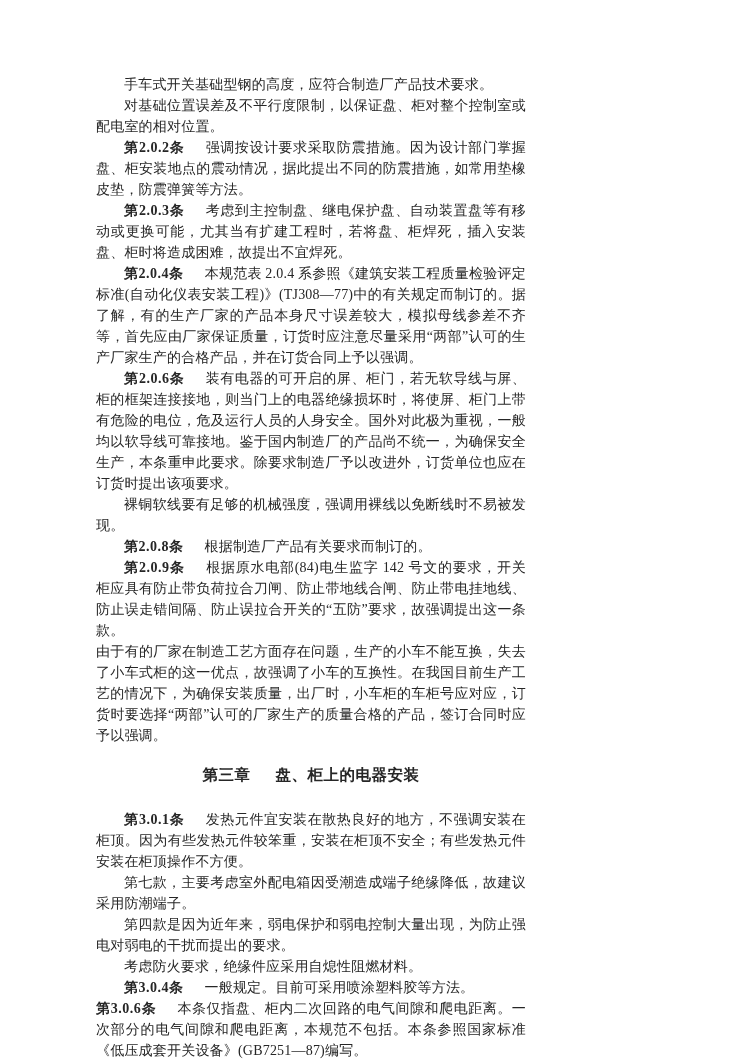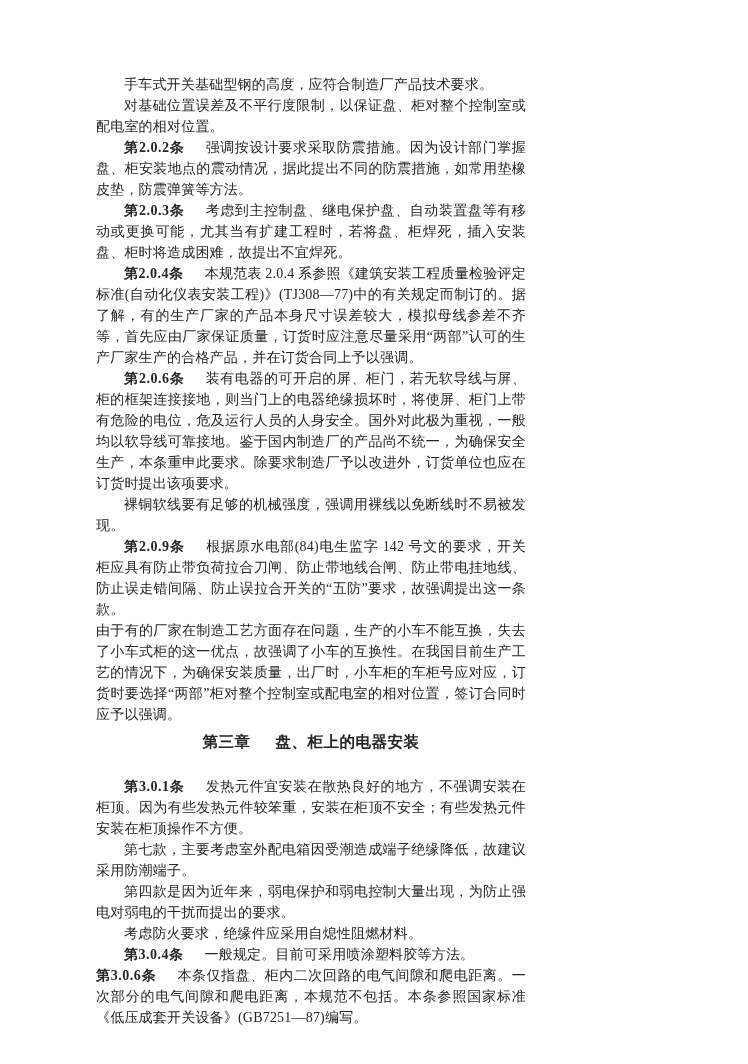--- a/index.html
+++ b/index.html
@@ -32,21 +32,21 @@
   .para.flush {
     text-indent: 0;
   }
   .lead {
     font-weight: bold;
     margin-right: 1.5em;
     letter-spacing: 0.5px;
     margin-top: 26px;
   }
   .chapter {
-    margin: 6px 0 23px 0;
+    margin: 18px 0 23px 0;
     font-size: 15.5px;
     line-height: 22px;
     font-weight: bold;
     text-align: center;
     letter-spacing: 0.5px;
   }
   .chapter .chapter-title {
     margin-left: 1.6em;
   }
 </style>
@@ -55,22 +55,23 @@
 
 <div class="page">
 
   <p class="para"><span>手车式开关基础型钢的高度，应符合制造厂产品技术要求。</span></p>
   <p class="para"><span>对基础位置误差及不平行度限制，以保证盘、柜对整个控制室或配电室的相对位置。</span></p>
   <p class="para"><b class="lead">第2.0.2条</b><span>强调按设计要求采取防震措施。因为设计部门掌握盘、柜安装地点的震动情况，据此提出不同的防震措施，如常用垫橡皮垫，防震弹簧等方法。</span></p>
   <p class="para"><b class="lead">第2.0.3条</b><span>考虑到主控制盘、继电保护盘、自动装置盘等有移动或更换可能，尤其当有扩建工程时，若将盘、柜焊死，插入安装盘、柜时将造成困难，故提出不宜焊死。</span></p>
   <p class="para"><b class="lead">第2.0.4条</b><span>本规范表 2.0.4 系参照《建筑安装工程质量检验评定标准(自动化仪表安装工程)》(TJ308—77)中的有关规定而制订的。据了解，有的生产厂家的产品本身尺寸误差较大，模拟母线参差不齐等，首先应由厂家保证质量，订货时应注意尽量采用“两部”认可的生产厂家生产的合格产品，并在订货合同上予以强调。</span></p>
   <p class="para"><b class="lead">第2.0.6条</b><span>装有电器的可开启的屏、柜门，若无软导线与屏、柜的框架连接接地，则当门上的电器绝缘损坏时，将使屏、柜门上带有危险的电位，危及运行人员的人身安全。国外对此极为重视，一般均以软导线可靠接地。鉴于国内制造厂的产品尚不统一，为确保安全生产，本条重申此要求。除要求制造厂予以改进外，订货单位也应在订货时提出该项要求。</span></p>
   <p class="para"><span>裸铜软线要有足够的机械强度，强调用裸线以免断线时不易被发现。</span></p>
+  <p class="para"><b class="lead">第2.0.8条</b><span>根据制造厂产品有关要求而制订的。</span></p>
   <p class="para"><b class="lead">第2.0.9条</b><span>根据原水电部(84)电生监字 142 号文的要求，开关柜应具有防止带负荷拉合刀闸、防止带地线合闸、防止带电挂地线、防止误走错间隔、防止误拉合开关的“五防”要求，故强调提出这一条款。</span></p>
-  <p class="para flush"><span>由于有的厂家在制造工艺方面存在问题，生产的小车不能互换，失去了小车式柜的这一优点，故强调了小车的互换性。在我国目前生产工艺的情况下，为确保安装质量，出厂时，小车柜的车柜号应对应，订货时要选择“两部”柜对整个控制室或配电室的相对位置，签订合同时应予以强调。</span></p>
+  <p class="para flush"><span>由于有的厂家在制造工艺方面存在问题，生产的小车不能互换，失去了小车式柜的这一优点，故强调了小车的互换性。在我国目前生产工艺的情况下，为确保安装质量，出厂时，小车柜的车柜号应对应，订货时要选择“两部”认可的厂家生产的质量合格的产品，签订合同时应予以强调。</span></p>
 
   <h3 class="chapter"><span>第三章</span><span class="chapter-title">盘、柜上的电器安装</span></h3>
 
   <p class="para"><b class="lead">第3.0.1条</b><span>发热元件宜安装在散热良好的地方，不强调安装在柜顶。因为有些发热元件较笨重，安装在柜顶不安全；有些发热元件安装在柜顶操作不方便。</span></p>
   <p class="para"><span>第七款，主要考虑室外配电箱因受潮造成端子绝缘降低，故建议采用防潮端子。</span></p>
   <p class="para"><span>第四款是因为近年来，弱电保护和弱电控制大量出现，为防止强电对弱电的干扰而提出的要求。</span></p>
   <p class="para"><span>考虑防火要求，绝缘件应采用自熄性阻燃材料。</span></p>
   <p class="para"><b class="lead">第3.0.4条</b><span>一般规定。目前可采用喷涂塑料胶等方法。</span></p>
   <p class="para flush"><b class="lead">第3.0.6条</b><span>本条仅指盘、柜内二次回路的电气间隙和爬电距离。一次部分的电气间隙和爬电距离，本规范不包括。本条参照国家标准《低压成套开关设备》(GB7251—87)编写。</span></p>
 

